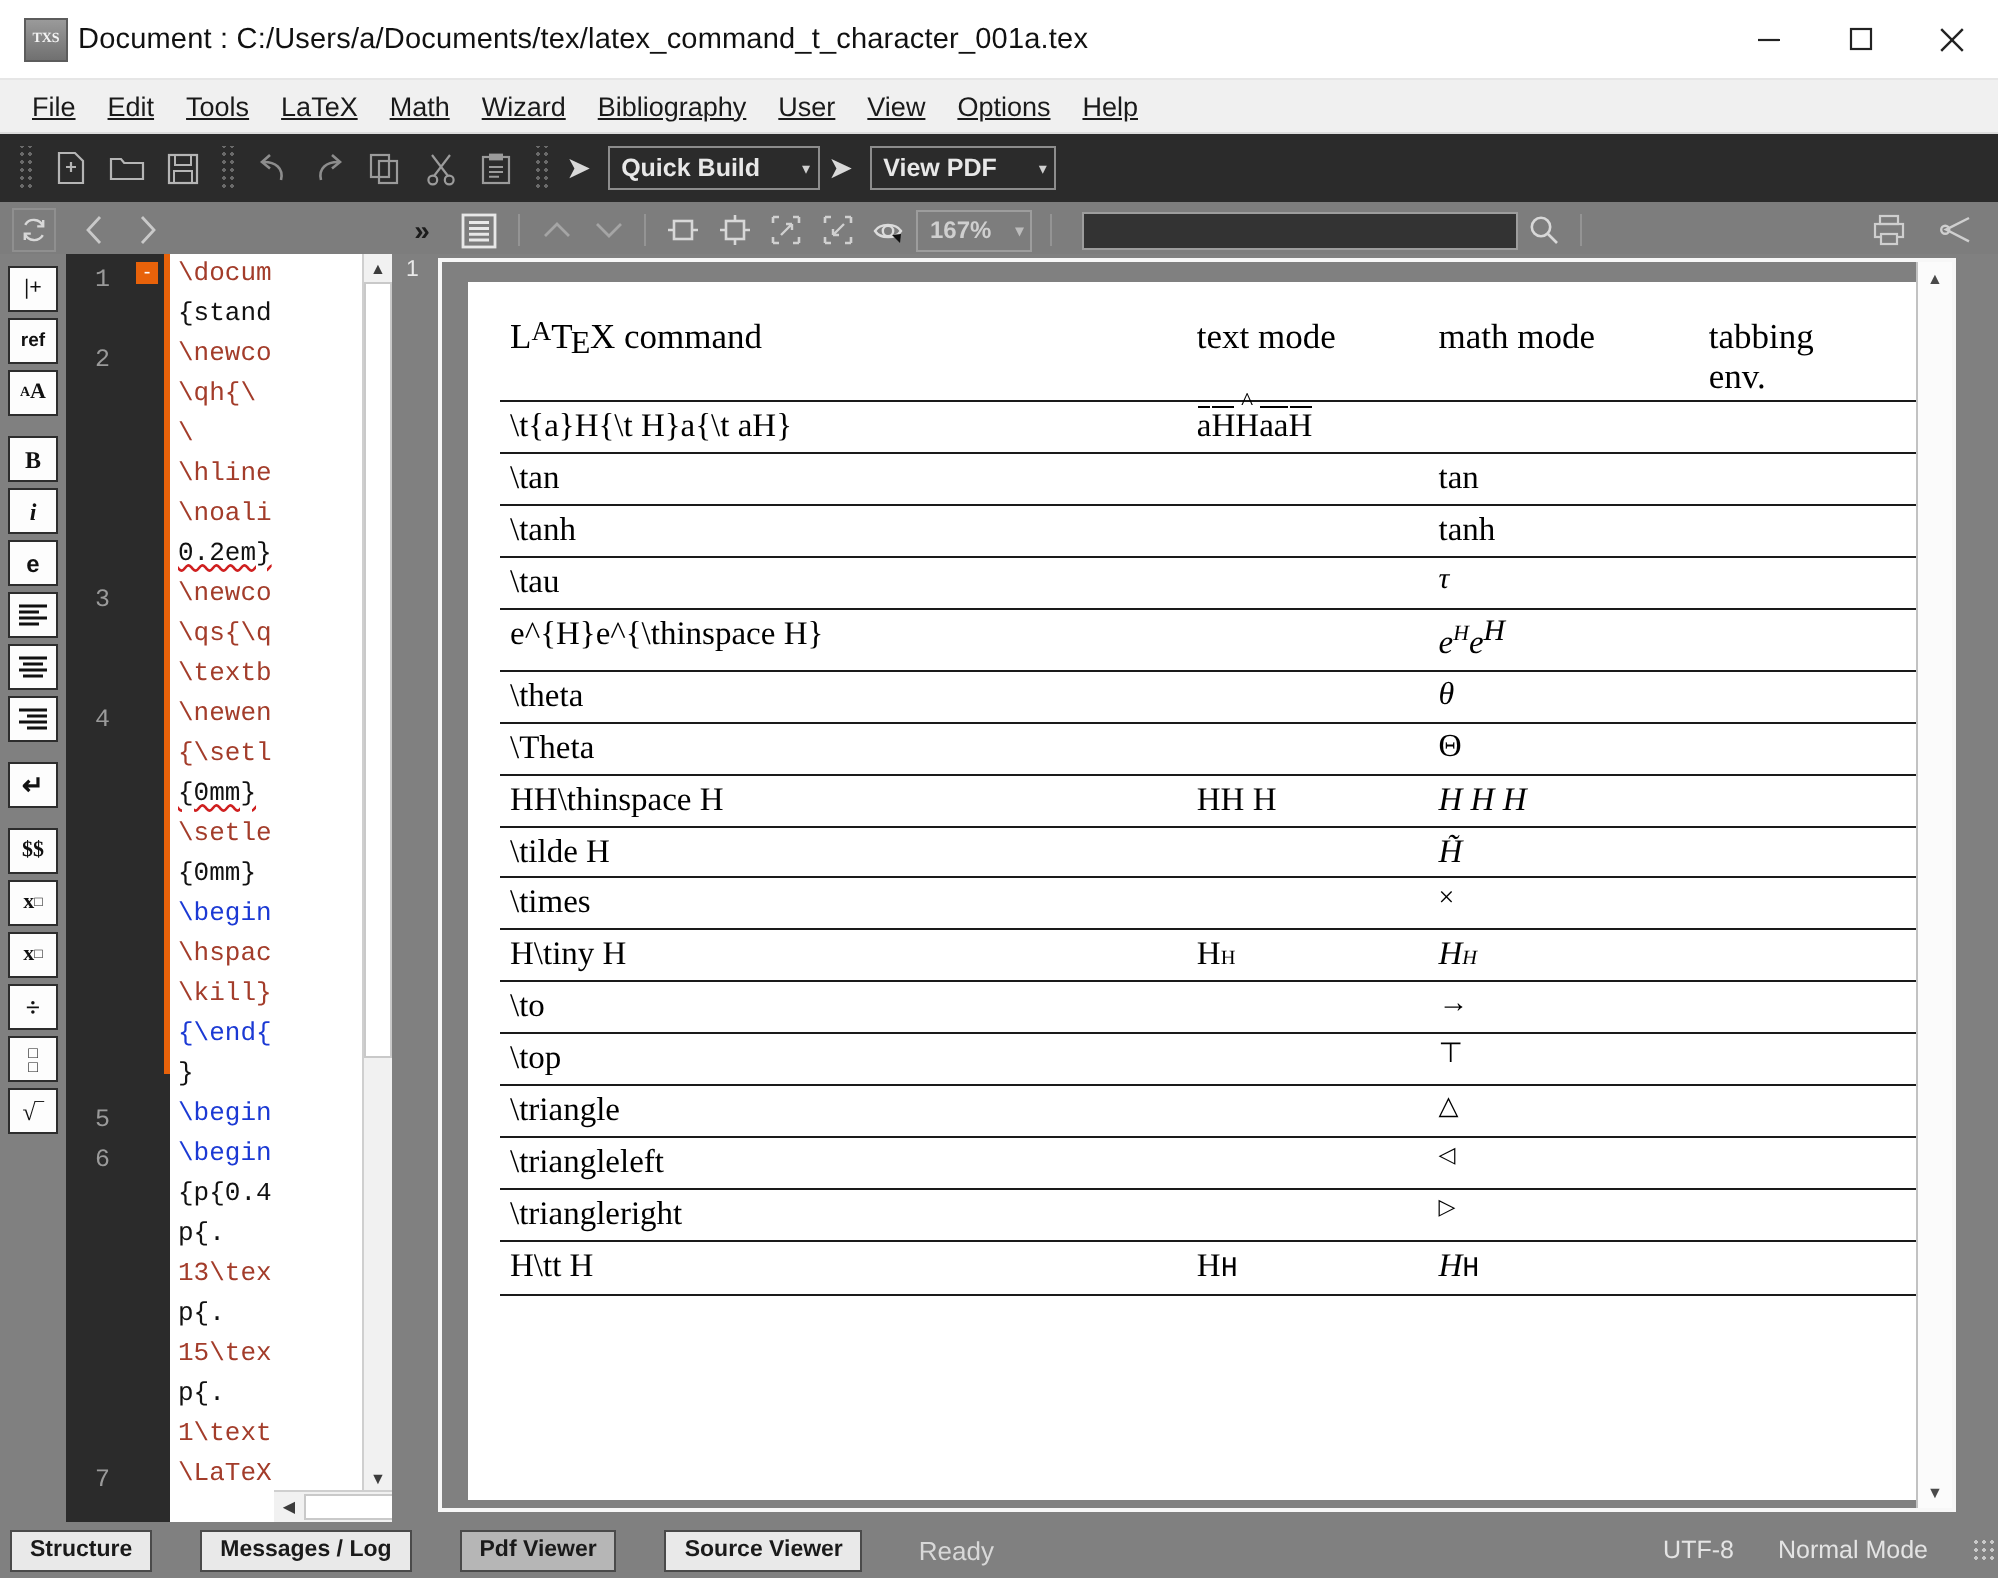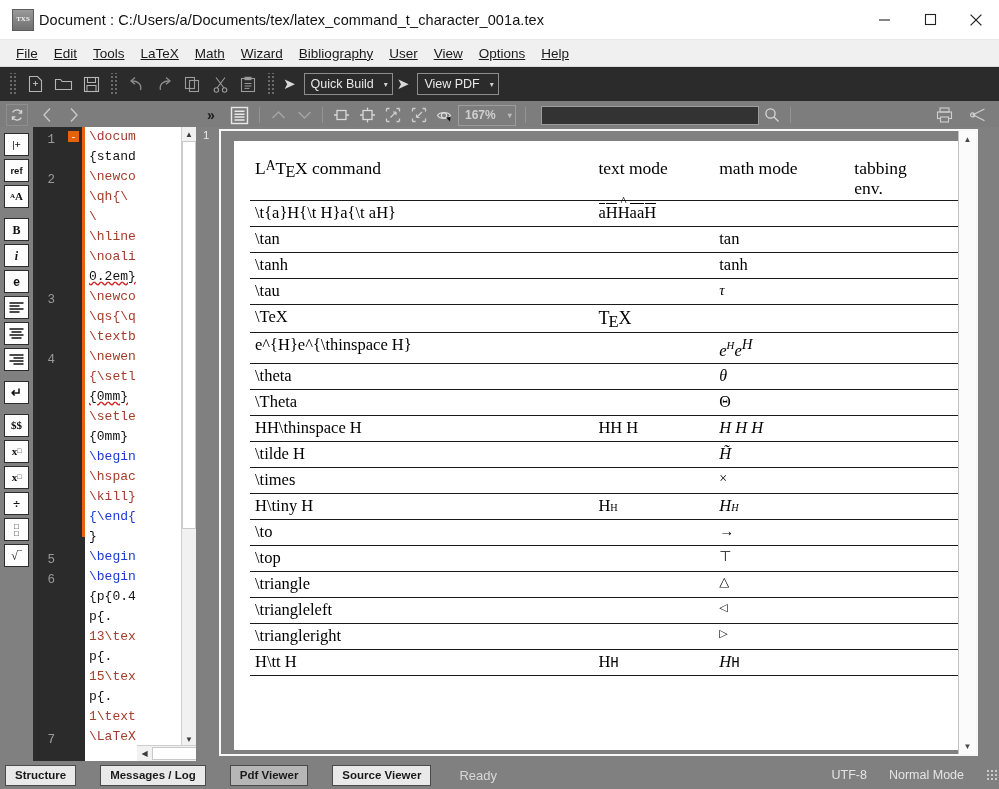--- a/index.html
+++ b/index.html
@@ -36,21 +36,21 @@
   .toolbar{height:34px;background:#2b2b2b;display:flex;align-items:center;
            padding-left:4px;}
   .grip{width:9px;height:22px;margin:0 4px;
         background-image:radial-gradient(#6a6a6a 1px,transparent 1px);
         background-size:4px 4px;background-position:1px 2px;}
   .tb-ico{width:28px;height:26px;display:flex;align-items:center;
           justify-content:center;}
   .tb-ico svg{display:block;}
   .combo{height:20px;border:1px solid #8d8d8d;display:flex;align-items:center;
          padding:0 4px 0 6px;color:#e8e8e8;font-size:12.5px;margin-left:2px;}
-  .combo .cap{margin-right:10px;font-weight:normal;}
+  .combo .cap{margin-right:21px;font-weight:bold;}
   .combo .arr{font-size:8px;color:#cfcfcf;}
   .play{color:#d9d9d9;font-size:15px;margin:0 6px 0 4px;}
 
   
   .pdftoolbar{height:28px;background:#7d7d7d;display:flex;align-items:center;
               padding-left:4px;}
   .pt-ico{width:26px;height:24px;display:flex;align-items:center;
           justify-content:center;color:#dedede;}
   .pt-ico.dim{color:#9b9b9b;}
   .sep{width:1px;height:16px;background:#949494;margin:0 5px;}
@@ -501,26 +501,20 @@
                 <td class="c-tab rowline"></td>
               </tr>
 
               <tr>
                 <td class="c-cmd rowline">\tau</td>
                 <td class="c-text rowline"></td>
                 <td class="c-math rowline mi" style="font-size:15px;">τ</td>
                 <td class="c-tab rowline"></td>
               </tr>
 
-              <tr>
-                <td class="c-cmd rowline">\TeX</td>
-                <td class="c-text rowline" style="font-size:18px;">T<span class="tex-e">E</span>X</td>
-                <td class="c-math rowline"></td>
-                <td class="c-tab rowline"></td>
-              </tr>
 
               <tr>
                 <td class="c-cmd rowline">e^{H}e^{\thinspace H}</td>
                 <td class="c-text rowline"></td>
                 <td class="c-math rowline mi">e<span class="sup">H</span>e<span style="font-size:.9em;vertical-align:super;font-style:italic;">H</span></td>
                 <td class="c-tab rowline"></td>
               </tr>
 
               <tr>
                 <td class="c-cmd rowline">\theta</td>

